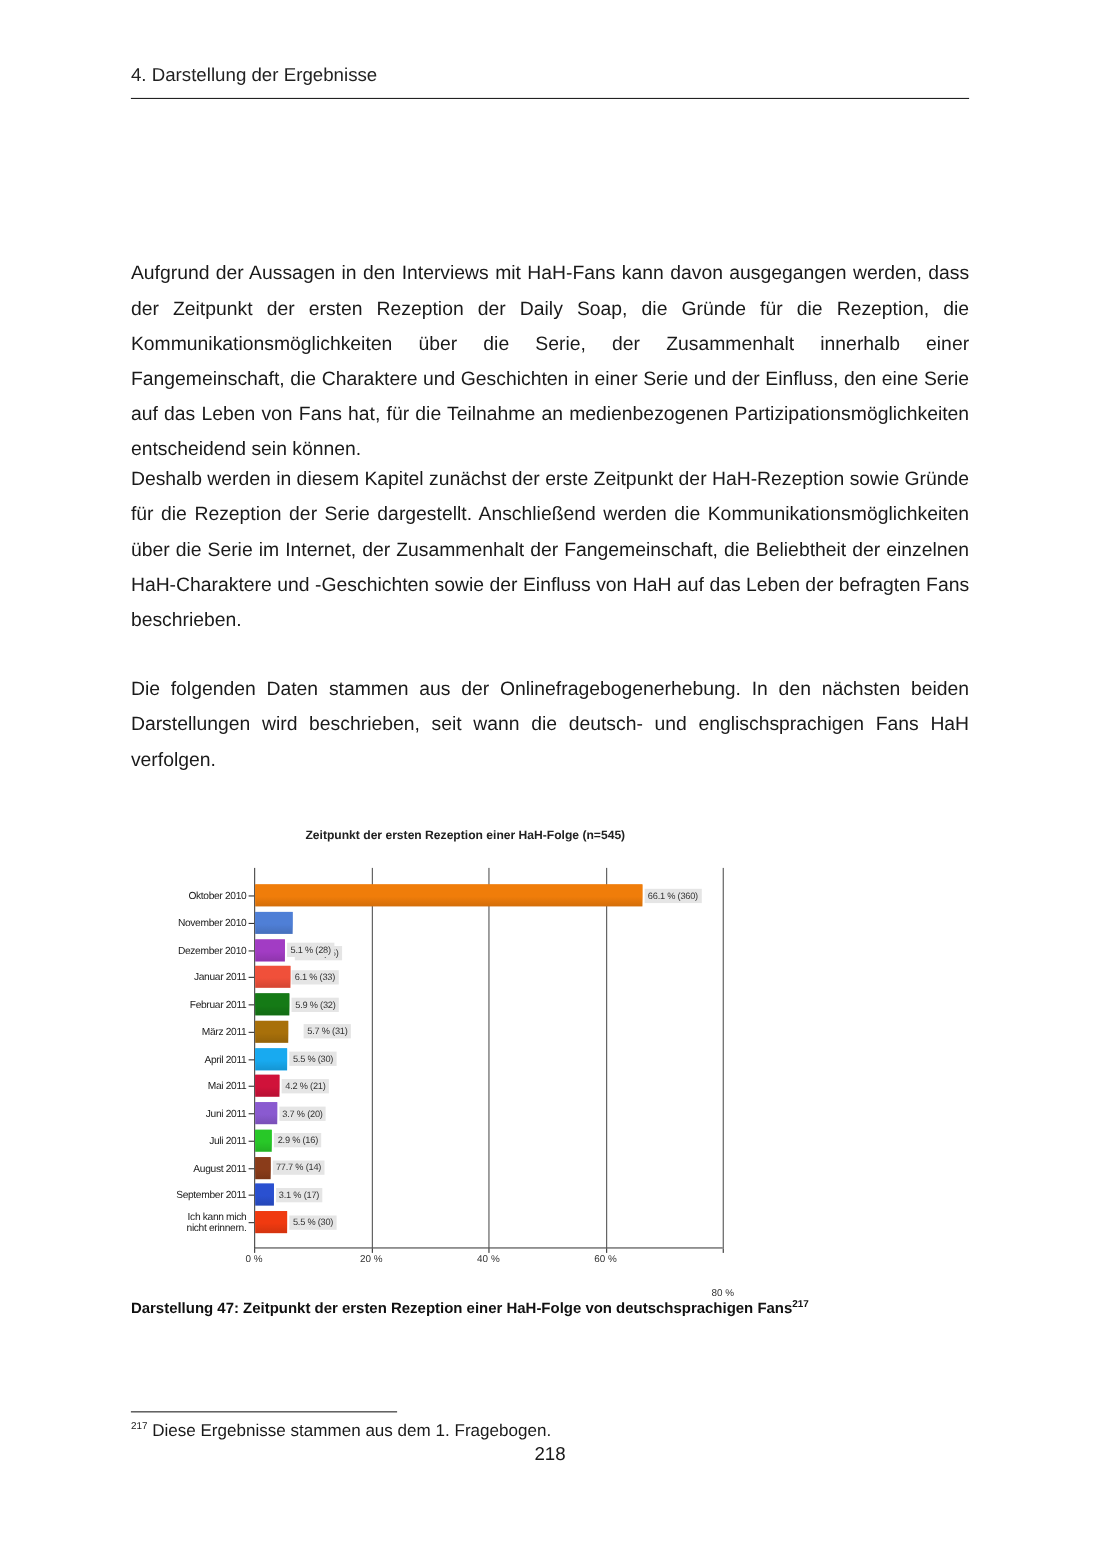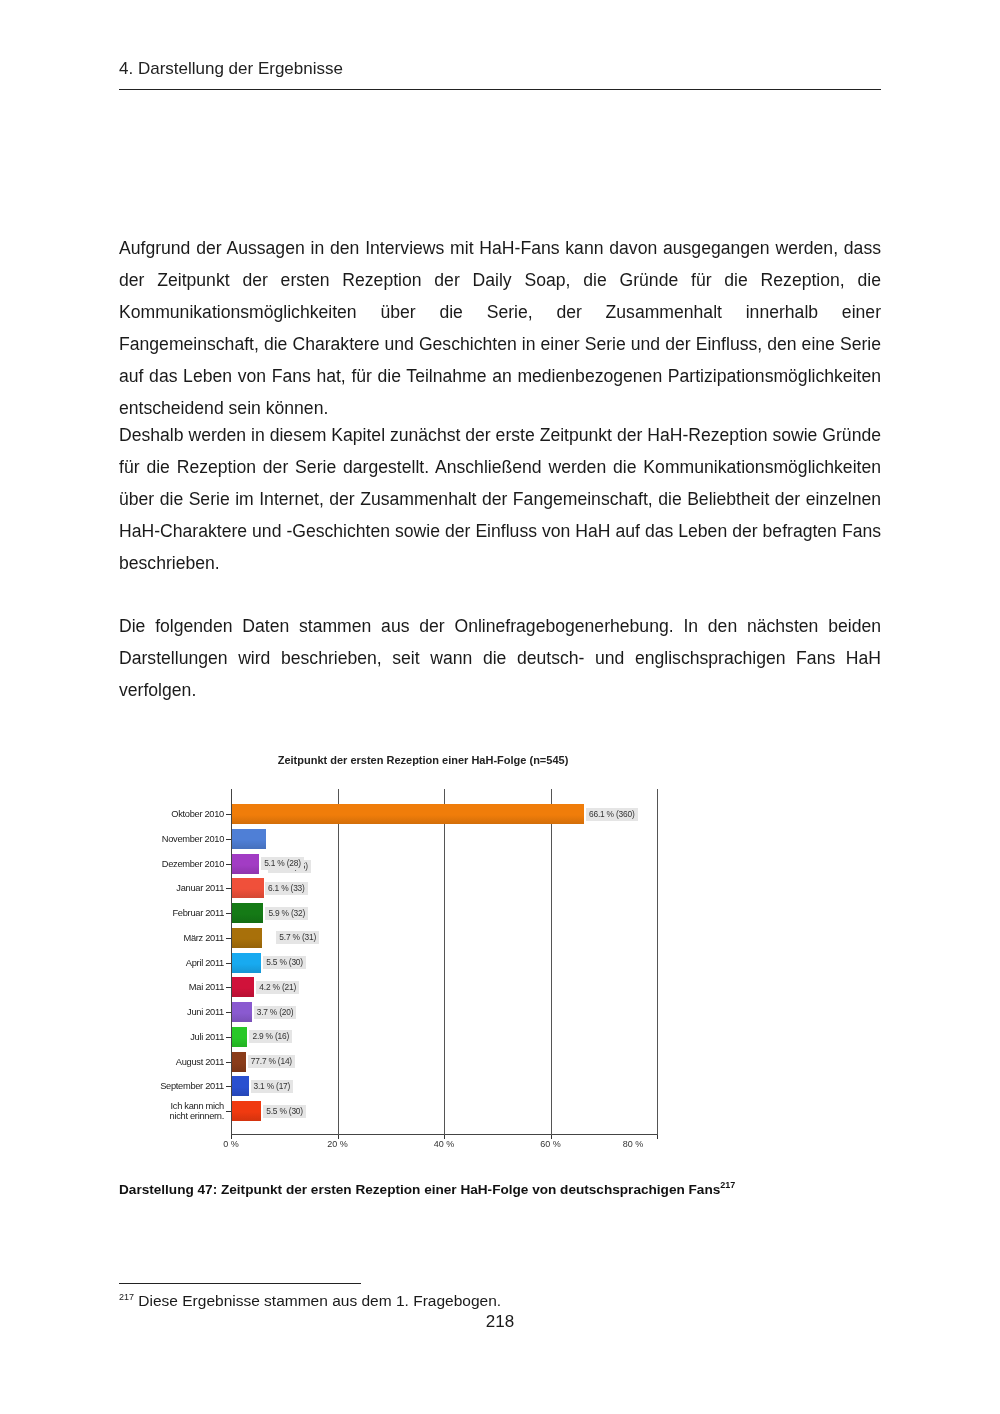--- a/index.html
+++ b/index.html
@@ -86,21 +86,21 @@
       <div class="tick-x" style="left: 106.5px;"></div>
       <div class="x-tick-label" style="left: 106.5px;">20 %</div>
       <div class="gridline" style="left: 213px;"></div>
       <div class="tick-x" style="left: 213px;"></div>
       <div class="x-tick-label" style="left: 213px;">40 %</div>
       <div class="gridline" style="left: 319.5px;"></div>
       <div class="tick-x" style="left: 319.5px;"></div>
       <div class="x-tick-label" style="left: 319.5px;">60 %</div>
       <div class="gridline" style="left: 426px;"></div>
       <div class="tick-x" style="left: 426px;"></div>
-      <div class="x-tick-label" style="left: 402px;">80 %</div>
+      <div class="x-tick-label" style="left: 426px; margin-top: 31px;">80 %</div>
       <div class="tick-y" style="top: 25px;"></div>
       <div class="cat-label" style="top: 20px; left: -97px; right: auto;">
         <div>Oktober 2010</div>
       </div>
       <div class="bar" style="top: 15px; width: 351.982px; background: linear-gradient(rgb(240, 125, 10) 0%, rgb(240, 125, 10) 55%, rgba(0, 0, 0, 0.12) 100%), rgb(240, 125, 10); background-blend-mode: normal;"></div>
       <div class="bar-label" style="top: 18.5px; left: 354.982px;">66.1 % (360)</div>
       <div class="tick-y" style="top: 49.75px;"></div>
       <div class="cat-label" style="top: 44.75px; left: -97px; right: auto;">
         <div>November 2010</div>
       </div>

